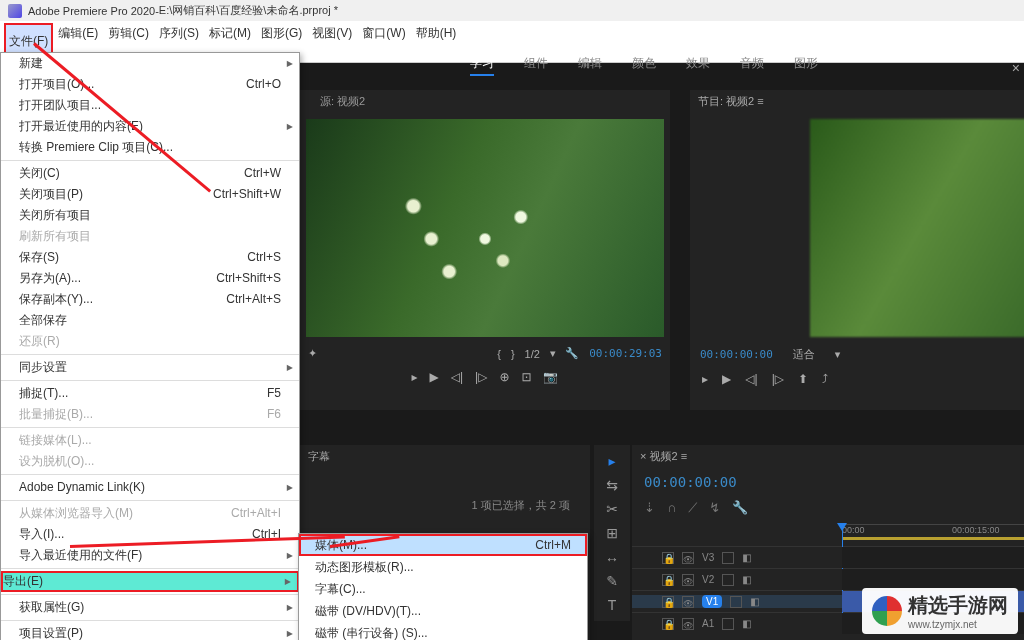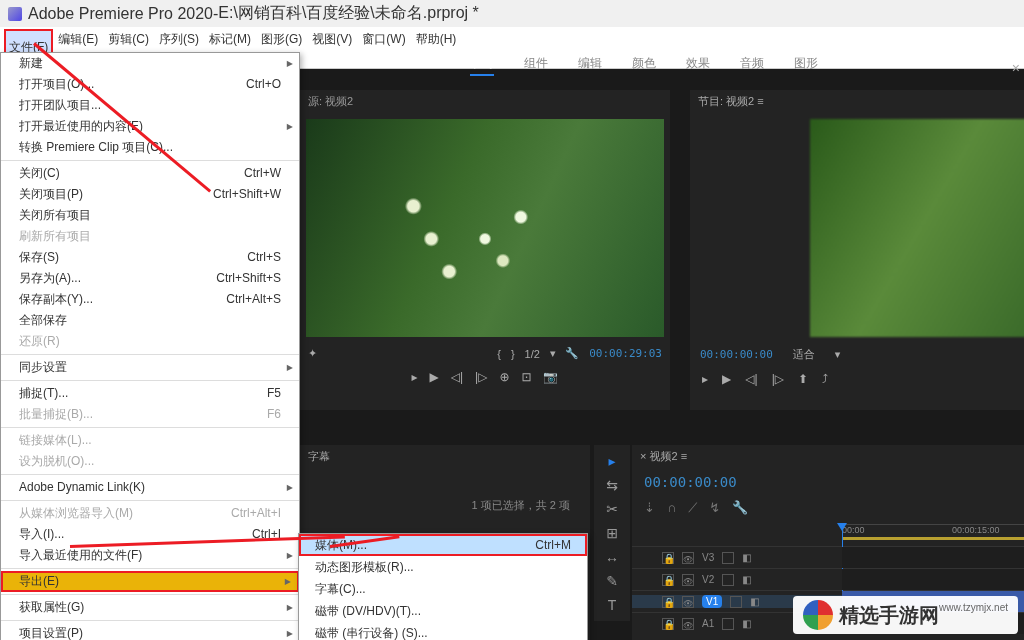--- a/index.html
+++ b/index.html
@@ -1,38 +1,38 @@
 <!DOCTYPE html>
 <html><head>
 <meta charset="utf-8">
 <style>
 * { margin: 0; padding: 0; box-sizing: border-box; font-family: "Microsoft YaHei", Arial, sans-serif; }
 body { background: #1a1a1a; color: #ccc; font-size: 12px; width: 1024px; height: 640px; overflow: hidden; position: relative; }
-.title-bar { background: #f0f0f0; color: #333; padding: 3px 8px; font-size: 16px; display: flex; align-items: center; }
+.title-bar { background: #f0f0f0; color: #333; padding: 3px 8px; font-size: 11px; display: flex; align-items: center; }
 .title-bar .ico { width: 14px; height: 14px; background: linear-gradient(135deg,#9999cc,#4f46e5); margin-right: 6px; border-radius: 2px; }
 .menu-bar { background: #fff; color: #333; padding: 2px 4px; font-size: 12px; display: flex; border-bottom: 1px solid #ccc; }
 .menu-bar .menu { padding: 2px 5px; cursor: pointer; position: relative; }
 .menu-bar .menu.active { background: #d0e0ff; border: 2px solid #ec1c24; padding: 8px 3px; }
 
 .dropdown { position: absolute; left: 0; top: 52px; width: 300px; background: #fff; color: #333; border: 1px solid #999; box-shadow: 2px 2px 6px rgba(0,0,0,0.3); z-index: 100; }
 .dropdown .item { display: flex; justify-content: space-between; padding: 2px 18px; font-size: 12px; cursor: pointer; line-height: 17px; position: relative; }
 .dropdown .item.disabled { color: #aaa; cursor: default; }
 .dropdown .item.has-sub::after { content: "▶"; font-size: 8px; color: #666; position: absolute; right: 6px; }
 .dropdown .sep { border-top: 1px solid #ddd; margin: 2px 0; }
-.dropdown .item.highlight { background: #eab308; border: 2px solid #ec1c24; padding: 0 16px; }
+.dropdown .item.highlight { background: #5eead4; border: 2px solid #ec1c24; padding: 0 0; }
 
 .submenu { position: absolute; left: 298px; top: 533px; width: 290px; background: #fff; color: #333; border: 1px solid #999; box-shadow: 2px 2px 6px rgba(0,0,0,0.3); z-index: 110; }
 .submenu .item { display: flex; justify-content: space-between; padding: 2px 16px; font-size: 12px; cursor: pointer; line-height: 18px; }
 .submenu .item.highlight { background: #bfe0ff; border: 2px solid #ec1c24; padding: 0 14px; }
 
 .workspace-tabs { position: absolute; top: 55px; left: 470px; display: flex; gap: 30px; font-size: 12px; color: #888; }
 .workspace-tabs .t.active { color: #fff; border-bottom: 2px solid #2680eb; padding-bottom: 2px; }
 
 .panel-source { position: absolute; top: 90px; left: 300px; width: 370px; height: 320px; background: #232323; }
-.panel-source .tab-strip { display: flex; padding: 4px 8px; font-size: 11px; color: #999; }
+.panel-source .tab-strip { display: flex; padding: 4px 20px; font-size: 11px; color: #999; }
 .panel-source .tab-strip span { margin-right: 4px; }
 .panel-source .preview { margin: 6px; height: 218px; background: #2d4a2d; position: relative; overflow: hidden; }
 .panel-source .preview .flora { position: absolute; inset: 0; background: radial-gradient(circle at 30% 40%, #e8f0d0 2%, transparent 3%),radial-gradient(circle at 50% 55%, #f0f8e0 2%, transparent 3%),radial-gradient(circle at 40% 70%, #e8f0d0 2%, transparent 3%),radial-gradient(circle at 60% 45%, #f0f8e0 2%, transparent 3%),radial-gradient(circle at 35% 55%, #e8f0d0 2%, transparent 3%),radial-gradient(circle at 55% 65%, #dde8c0 2%, transparent 3%), linear-gradient(115deg,#1a3a1a 0%,#3a6a2a 40%,#4a7a3a 60%,#2a5a2a 100%); }
 .panel-source .ctrl-row { display: flex; align-items: center; justify-content: space-between; padding: 4px 8px; font-size: 11px; color: #aaa; }
 .panel-source .timecode { color: #3a8ac8; font-family: monospace; text-align: center; }
 .panel-source .transport { display: flex; gap: 12px; justify-content: center; padding: 6px 0; color: #aaa; font-size: 12px; }
 .panel-source .transport span { cursor: pointer; }
 
 .panel-program { position: absolute; top: 90px; left: 690px; width: 335px; height: 320px; background: #232323; }
 .panel-program .tab-strip { padding: 4px 8px; font-size: 11px; color: #aaa; }
@@ -65,21 +65,21 @@
 .panel-timeline .track .toggle.eye::before { content:"👁"; font-size:8px; color:#888; }
 .panel-timeline .track.v1 .hdr { background: #2a3a4a; }
 .panel-timeline .track.v1 .tname { background: #2680eb; color: #fff; padding: 1px 4px; border-radius: 4px; }
 .panel-timeline .track .lane { flex: 1; background: #1e1e1e; height: 100%; position: relative; }
 .panel-timeline .track.v1 .lane .clip { position: absolute; left: 0; width: 260px; height: 100%; background: #3a5aa8; }
 
 .watermark { position: absolute; bottom: 6px; right: 6px; display: flex; align-items: center; gap: 6px; background: rgba(255,255,255,0.96); padding: 4px 10px; border-radius: 4px; }
 .watermark .logo { width: 30px; height: 30px; background: conic-gradient(#e03030 0 90deg,#f0a030 90deg 180deg,#30a050 180deg 270deg,#3060c0 270deg 360deg); border-radius: 50%; }
 .watermark .txt { font-size: 20px; font-weight: bold; color: #333; }
 .watermark .url { font-size: 10px; color: #666; }
-.watermark .col { display:flex; flex-direction:row; }
+.watermark .col { display:flex; flex-direction:column; }
 
 .close-x { position: absolute; top: 60px; right: 4px; color: #aaa; font-size: 14px; }
 
 .arrow { position: absolute; pointer-events: none; z-index: 200; }
 .arrow-line { position: absolute; background: #ec1c24; transform-origin: left center; height: 3px; }
 </style>
 </head>
 <body>
 
 <div class="title-bar">

